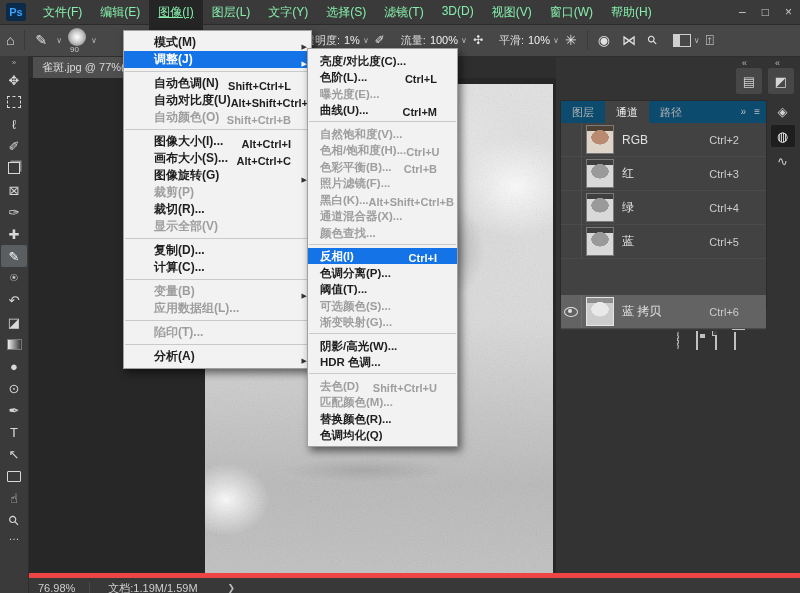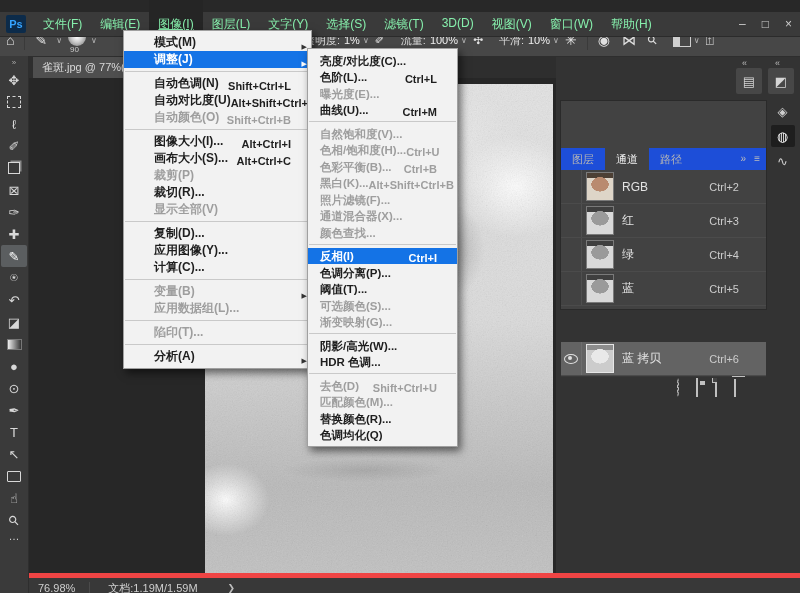--- a/index.html
+++ b/index.html
@@ -1,20 +1,20 @@
 <!DOCTYPE html>
 <html><head>
 <meta charset="utf-8">
 <style>
   html,body{margin:0;padding:0;background:#1a1a1a;}
   #app{position:relative;width:800px;height:593px;overflow:hidden;
        font-family:"Liberation Sans","DejaVu Sans",sans-serif;background:#282828;
        -webkit-font-smoothing:antialiased;}
   
-  .titlebar{position:absolute;left:0;top:12px;width:800px;height:24px;background:#3a3a3a;
+  .titlebar{position:absolute;left:0;top:0;width:800px;height:24px;background:#3a3a3a;
             display:flex;align-items:center;z-index:30;border-bottom:1px solid #2b2b2b;}
   .pslogo{width:20px;height:18px;margin:0 8px 0 6px;background:#0c2b4a;color:#35a3ff;
           font-size:11px;font-weight:bold;display:flex;align-items:center;justify-content:center;border-radius:2px;}
   .mbar-item{font-size:12px;color:#86efac;padding:19px 9px;cursor:default;white-space:nowrap;}
   .mbar-item.active{background:#252525;text-decoration:underline;}
   .winctl{position:absolute;right:8px;top:0;height:24px;display:flex;gap:16px;align-items:center;color:#cccccc;font-size:12px;}
   .winctl span{cursor:default;}
   
   .optbar{position:absolute;left:0;top:24px;width:800px;height:32px;background:#474747;
           display:flex;align-items:center;z-index:5;color:#dddddd;font-size:11px;border-bottom:1px solid #2e2e2e;}
@@ -61,21 +61,21 @@
       radial-gradient(ellipse 30% 3% at 46% 79%, rgba(125,125,125,.35), transparent 80%),
       radial-gradient(ellipse 60% 28% at 52% 22%, rgba(205,205,205,.4), transparent 85%),
       linear-gradient(180deg,#e3e3e3 0%,#dbdbdb 48%,#c8c8c8 66%,#b9b9b9 82%,#c1c1c1 100%);}
   .photo svg{position:absolute;left:0;top:0;opacity:.22;}
   
   .rightpane{position:absolute;left:556px;top:56px;width:244px;height:517px;background:#333333;z-index:3;}
   .dock-collapse{position:absolute;font-size:9px;color:#bbbbbb;top:2px;}
   .dock-btn{position:absolute;top:12px;width:26px;height:26px;background:#474747;border-radius:2px;
             display:flex;align-items:center;justify-content:center;color:#d5d5d5;font-size:13px;}
   .pgroup{position:absolute;left:4px;top:44px;width:205px;height:208px;background:#424242;border:1px solid #2a2a2a;}
-  .ptabs{height:22px;background:#1d4ed8;display:flex;align-items:flex-start;position:relative;margin-top:47px;}
+  .ptabs{height:22px;background:#0c4a6e;display:flex;align-items:flex-start;position:relative;}
   .ptab{font-size:11px;color:#b5b5b5;padding:0 11px;line-height:22px;}
   .ptab.active{background:#424242;color:#eeeeee;}
   .ptab-icons{position:absolute;right:6px;top:0;line-height:22px;color:#bdbdbd;font-size:10px;display:flex;gap:8px;}
   .chrows{position:relative;}
   .chrow{height:33px;display:flex;align-items:center;border-bottom:1px solid #4b4b4b;}
   .chrow.selected{background:#636363;margin-top:36px;}
   .eye-slot{width:20px;height:33px;border-right:1px solid rgba(255,255,255,.07);
             display:flex;align-items:center;justify-content:center;}
   .eye{width:12px;height:8px;border:1px solid #e0e0e0;border-radius:50%;position:relative;}
   .eye::after{content:"";position:absolute;left:3px;top:1px;width:4px;height:4px;border-radius:50%;background:#e0e0e0;}
@@ -367,35 +367,36 @@
       </div>
       <div class="menu-sep"></div>
       <div class="menu-item">
         <span class="mi-label">图像大小(I)...</span>
         <span class="mi-short">Alt+Ctrl+I</span>
       </div>
       <div class="menu-item">
         <span class="mi-label">画布大小(S)...</span>
         <span class="mi-short">Alt+Ctrl+C</span>
       </div>
+      <div class="menu-item">
+        <span class="mi-label">图像旋转(G)</span>
+        <span class="mi-arrow">▶</span>
+      </div>
       <div class="menu-item disabled">
         <span class="mi-label">裁剪(P)</span>
       </div>
       <div class="menu-item">
         <span class="mi-label">裁切(R)...</span>
       </div>
       <div class="menu-item disabled">
         <span class="mi-label">显示全部(V)</span>
       </div>
       <div class="menu-sep"></div>
       <div class="menu-item">
         <span class="mi-label">复制(D)...</span>
-      </div>
-      <div class="menu-item">
-        <span class="mi-label">应用图像(Y)...</span>
       </div>
       <div class="menu-item">
         <span class="mi-label">计算(C)...</span>
       </div>
       <div class="menu-sep"></div>
       <div class="menu-item disabled">
         <span class="mi-label">变量(B)</span>
         <span class="mi-arrow">▶</span>
       </div>
       <div class="menu-item disabled">
@@ -432,25 +433,25 @@
       </div>
       <div class="menu-item disabled">
         <span class="mi-label">色相/饱和度(H)...</span>
         <span class="mi-short">Ctrl+U</span>
       </div>
       <div class="menu-item disabled">
         <span class="mi-label">色彩平衡(B)...</span>
         <span class="mi-short">Ctrl+B</span>
       </div>
       <div class="menu-item disabled">
+        <span class="mi-label">照片滤镜(F)...</span>
+      </div>
+      <div class="menu-item disabled">
         <span class="mi-label">黑白(K)...</span>
         <span class="mi-short">Alt+Shift+Ctrl+B</span>
-      </div>
-      <div class="menu-item disabled">
-        <span class="mi-label">照片滤镜(F)...</span>
       </div>
       <div class="menu-item disabled">
         <span class="mi-label">通道混合器(X)...</span>
       </div>
       <div class="menu-item disabled">
         <span class="mi-label">颜色查找...</span>
       </div>
       <div class="menu-sep"></div>
       <div class="menu-item highlight">
         <span class="mi-label">反相(I)</span>

